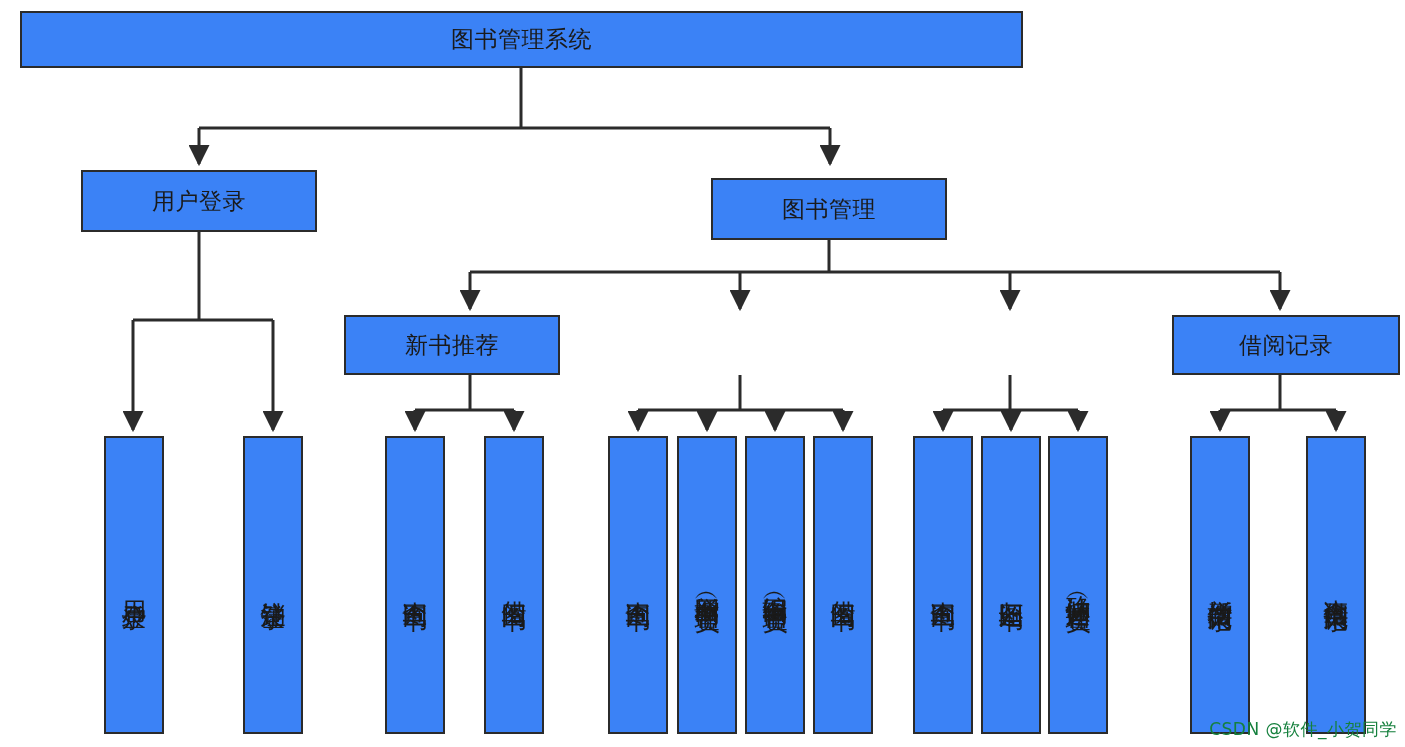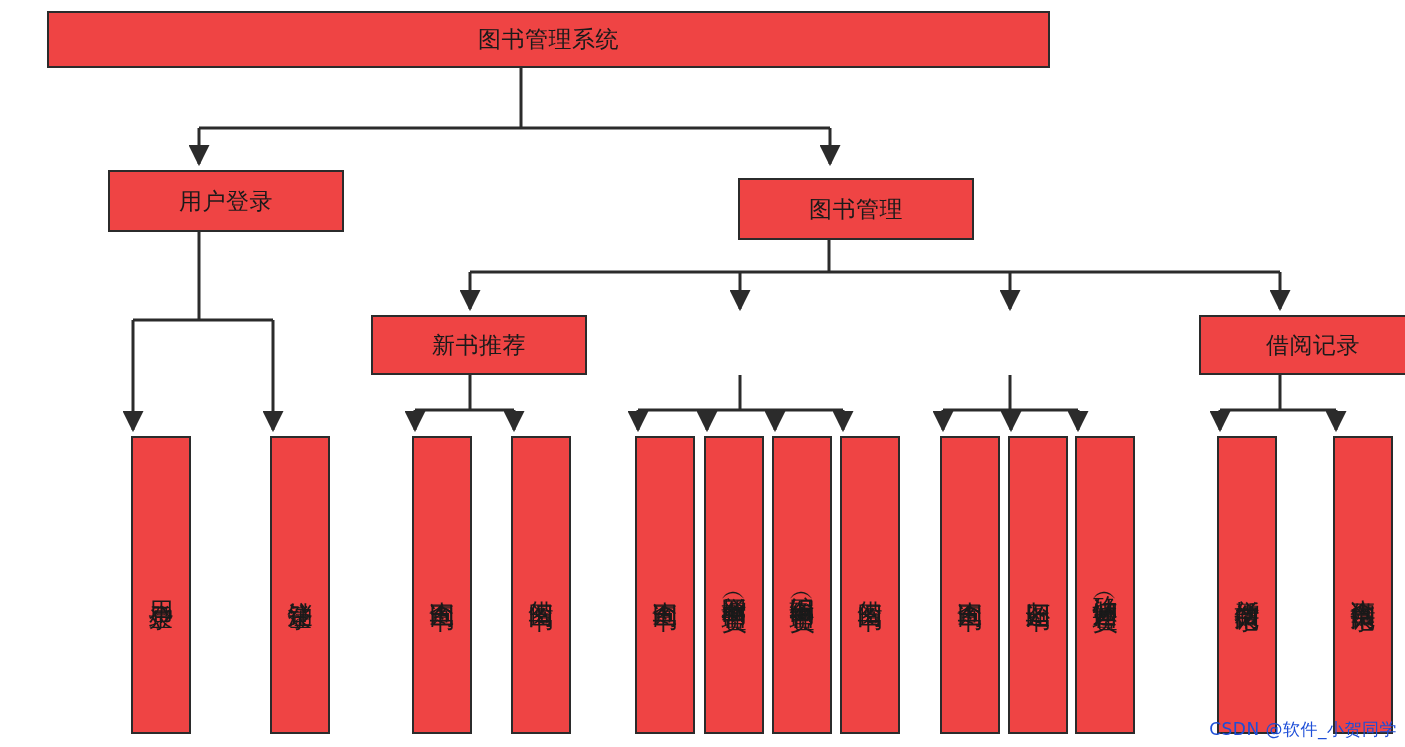--- a/index.html
+++ b/index.html
@@ -23,26 +23,25 @@
     left: 0;
     top: 0;
     width: 1405px;
     height: 747px;
     pointer-events: none;
   }
   .node {
     position: absolute;
     box-sizing: border-box;
     border: 2.5px solid #2b2b2b;
-    background: #ef4444;
+    background: #3b82f6;
     display: flex;
     align-items: center;
     justify-content: center;
     color: #1a1a1a;
-    margin-left: 27px;
   }
   .node .lbl {
     display: block;
     text-align: center;
     line-height: 1.05;
     white-space: nowrap;
   }
   
   .node.horiz .lbl {
     font-size: 23px;
@@ -58,21 +57,21 @@
     text-orientation: upright;
     font-size: 25px;
     letter-spacing: 2px;
     line-height: 1;
   }
   #watermark {
     position: absolute;
     right: 8px;
     bottom: 6px;
     font-size: 17px;
-    color: #1d4ed8;
+    color: #15803d;
     letter-spacing: 0.5px;
     white-space: nowrap;
     font-family: "DejaVu Sans", "Liberation Sans", sans-serif;
   }
 </style>
 </head>
 <body>
 
 <div id="canvas">
 

